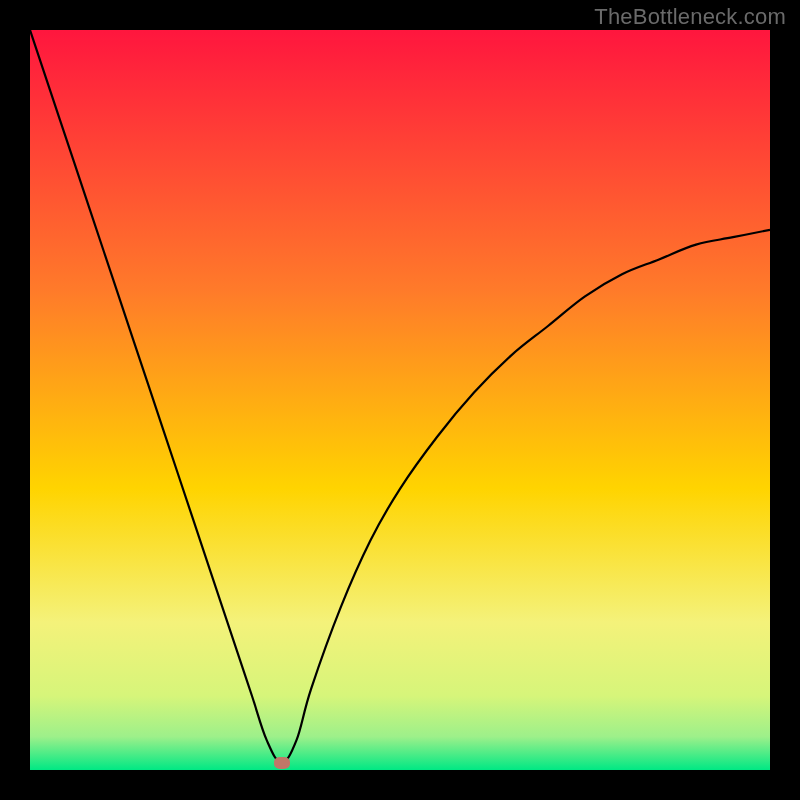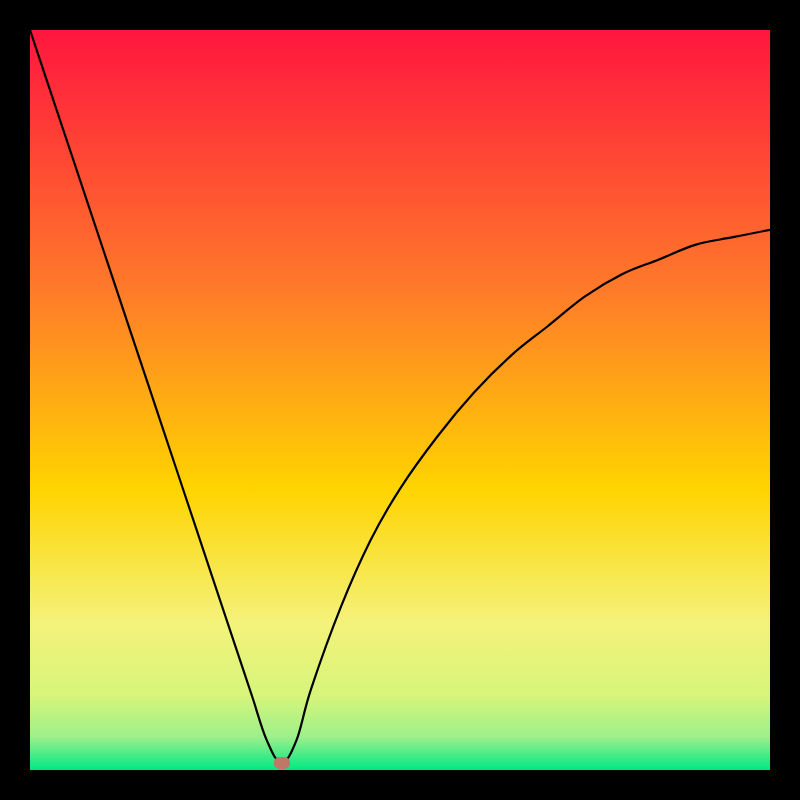--- a/index.html
+++ b/index.html
@@ -43,20 +43,21 @@
     height: 12px;
     background: #c07768;
     border-radius: 6px / 5px;
     transform: translate(-50%, -50%);
   }
 </style>
 </head>
 <body>
 
 <div class="frame">
+  <div class="watermark">TheBottleneck.com</div>
 
   <div class="plot">
     <svg id="plot-svg" width="740" height="740" viewBox="0 0 740 740">
       <defs>
         <linearGradient id="bg-grad" x1="0" y1="0" x2="0" y2="1">
             <stop offset="0%" stop-color="#ff163e"></stop>
             <stop offset="35%" stop-color="#ff7a2a"></stop>
             <stop offset="62%" stop-color="#ffd400"></stop>
             <stop offset="80%" stop-color="#f4f27a"></stop>
             <stop offset="90%" stop-color="#d6f57a"></stop>

